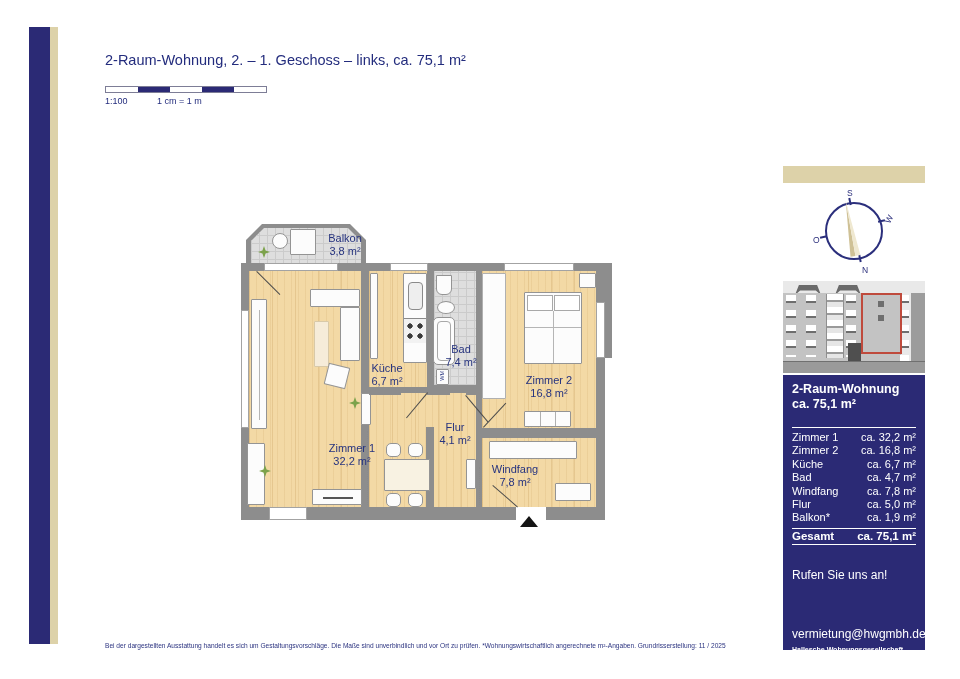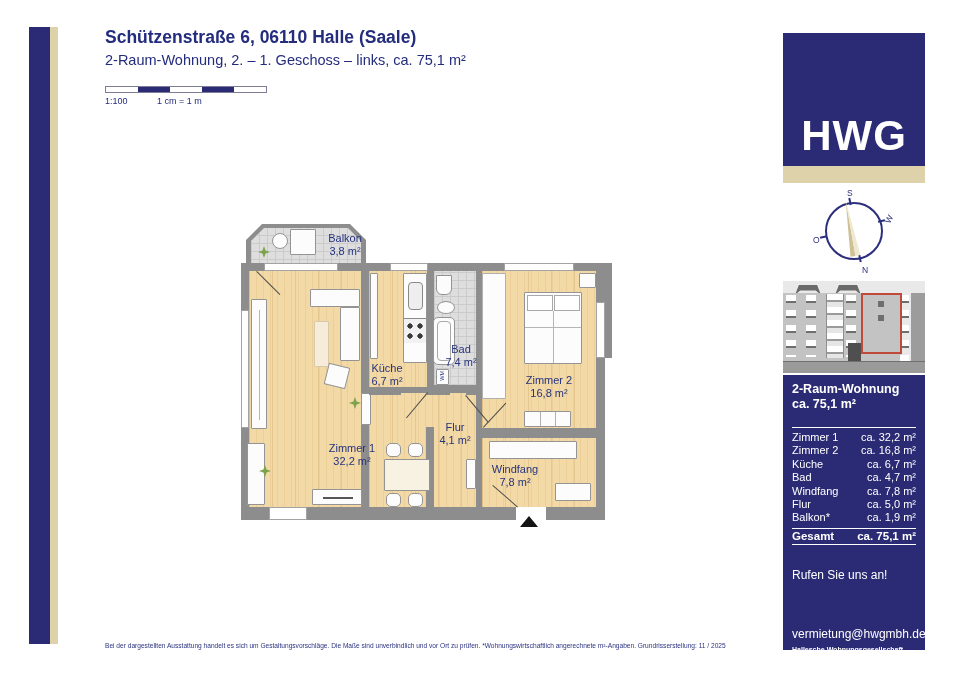--- a/index.html
+++ b/index.html
@@ -55,21 +55,20 @@
   .tri{position:absolute;width:0;height:0;border-left:9px solid transparent;border-right:9px solid transparent;border-bottom:11px solid #141414;}
 </style>
 </head>
 <body>
 
 <div class="page">
 
   <div class="bar-blue"></div>
   <div class="bar-beige"></div>
 
-  <div class="title">Schützenstraße 6, 06110 Halle (Saale)</div>
   <div class="subtitle">2-Raum-Wohnung, 2. – 1. Geschoss – links, ca. 75,1 m²</div>
 
   <div class="scalebar">
     <span style="background:#fff"></span><span style="background:#2b2a75"></span><span style="background:#fff"></span><span style="background:#2b2a75"></span><span style="background:#fff"></span>
   </div>
   <div class="scaletxt" style="left:105px;top:96px">1:100</div>
   <div class="scaletxt" style="left:157px;top:96px">1 cm = 1 m</div>
 
   <div class="abs" style="left:234px;top:215px;width:390px;height:320px">
 
@@ -193,23 +192,20 @@
     <div class="rlabel" style="left:198px;top:206px;width:46px">
       <span>Flur</span><br>
       <span>4,1 m²</span>
     </div>
     <div class="rlabel" style="left:243px;top:248px;width:76px">
       <span>Windfang</span><br>
       <span>7,8 m²</span>
     </div>
   </div>
 
-  <div class="logo">
-    <span>HWG</span>
-  </div>
   <div class="logo-strip"></div>
 
   <div class="compass">
     <div class="circ"></div>
     <div class="tick" style="left:66px;top:13px;width:2px;height:7px;transform:rotate(-12deg)"></div>
     <div class="tick" style="left:76px;top:70px;width:2px;height:7px;transform:rotate(-12deg)"></div>
     <div class="tick" style="left:37px;top:51px;width:7px;height:2px;transform:rotate(-12deg)"></div>
     <div class="tick" style="left:95px;top:35px;width:7px;height:2px;transform:rotate(-12deg)"></div>
     <div class="needle">
         <div class="nl"></div>

